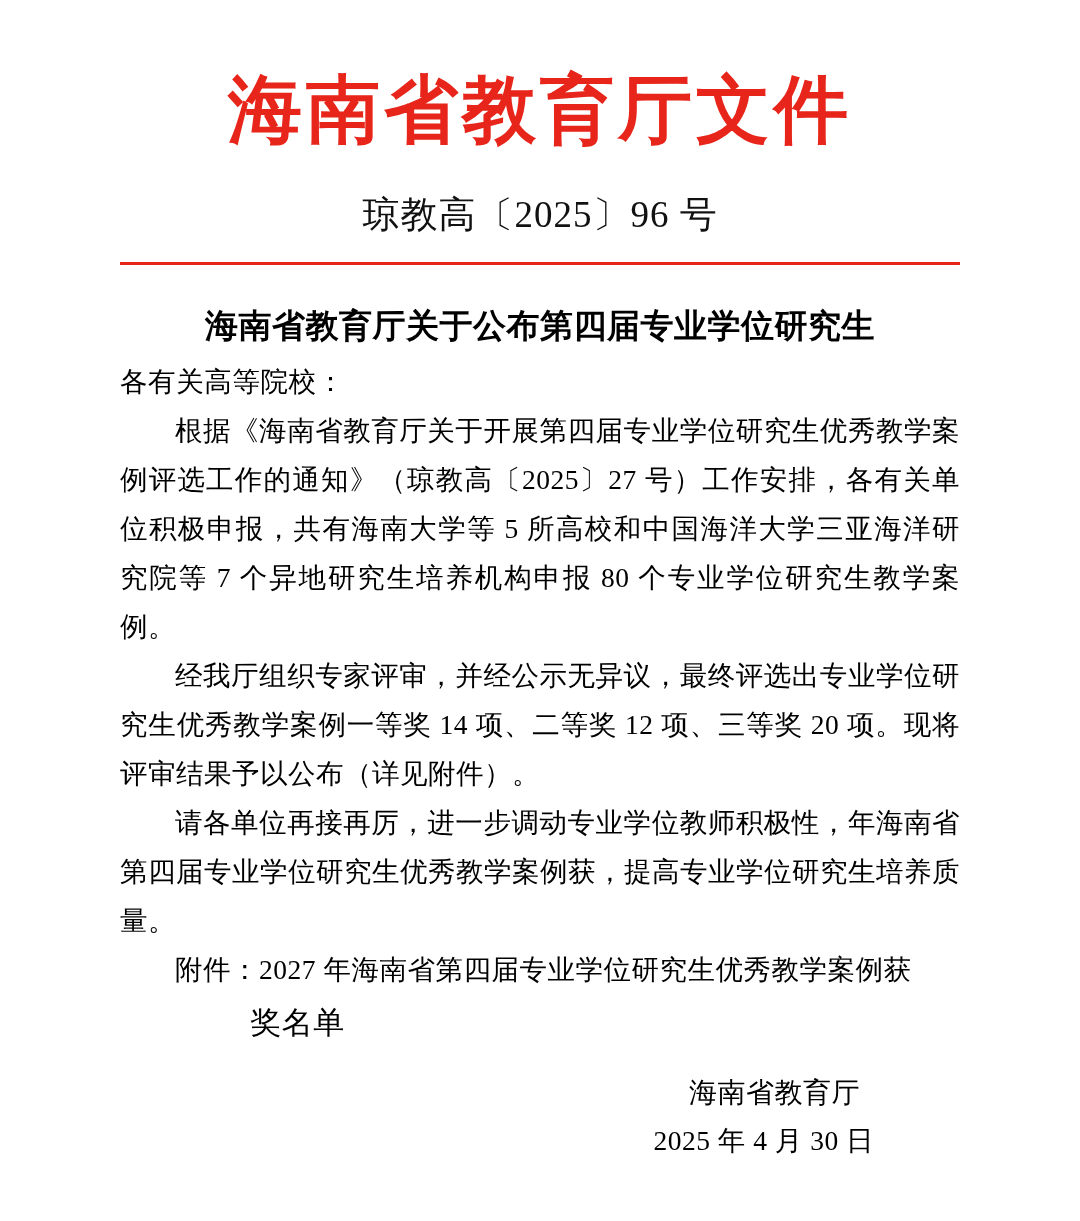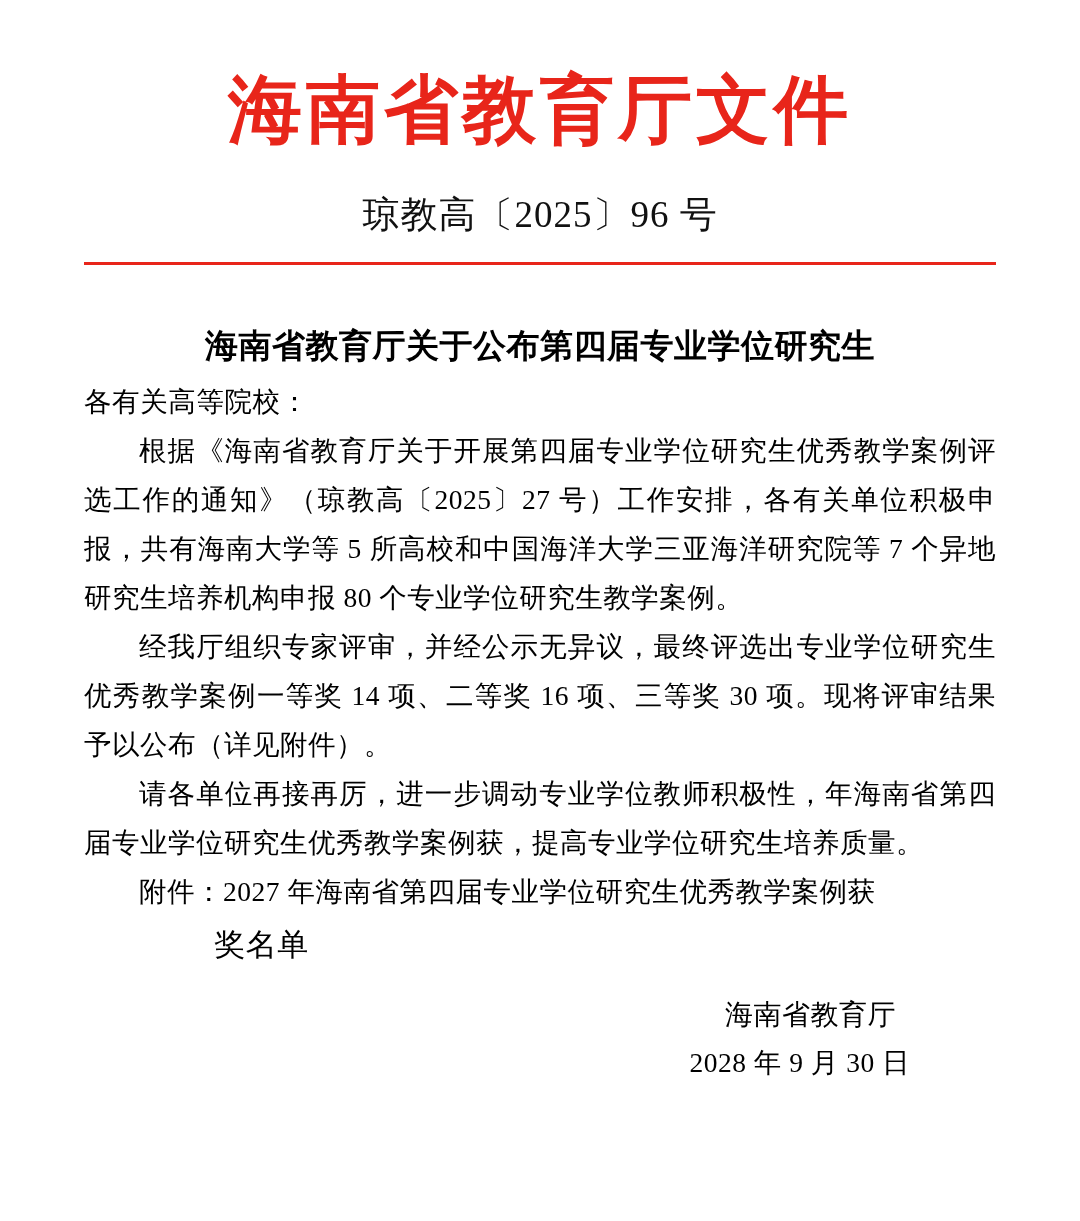--- a/index.html
+++ b/index.html
@@ -11,21 +11,21 @@
     width: 1080px;
     height: 1221px;
     font-family: "Liberation Serif", "DejaVu Serif", serif;
     color: #000000;
     overflow: hidden;
   }
   .page {
     width: 1080px;
     height: 862px;
     box-sizing: border-box;
-    padding: 0 84px;
+    padding: 0 120px;
     position: relative;
   }
   .doc-title {
     text-align: center;
     color: #e8251a;
     font-family: "DejaVu Sans", "Liberation Sans", sans-serif;
     font-weight: bold;
     font-size: 74px;
     letter-spacing: 4px;
     line-height: 1;
@@ -44,21 +44,21 @@
     border-top: 3px solid #e8251a;
     margin: 22px 0 0 0;
     height: 0;
   }
   .main-title {
     text-align: center;
     font-family: "DejaVu Sans", "Liberation Sans", sans-serif;
     font-weight: bold;
     font-size: 33px;
     line-height: 1.62;
-    margin-top: 54px;
+    margin-top: 34px;
     color: #000;
     letter-spacing: 0.5px;
   }
   .salutation {
     font-size: 27.5px;
     line-height: 1.78;
     margin-top: 6px;
     letter-spacing: 0.6px;
   }
   p.body-para {
@@ -112,22 +112,22 @@
 
   <hr class="red-rule">
 
   <div class="main-title">
     <div>海南省教育厅关于公布第四届专业学位研究生</div>
   </div>
 
   <div class="salutation">各有关高等院校：</div>
 
   <p class="body-para">根据《海南省教育厅关于开展第四届专业学位研究生优秀教学案例评选工作的通知》（琼教高〔2025〕27 号）工作安排，各有关单位积极申报，共有海南大学等 5 所高校和中国海洋大学三亚海洋研究院等 7 个异地研究生培养机构申报 80 个专业学位研究生教学案例。</p>
-  <p class="body-para">经我厅组织专家评审，并经公示无异议，最终评选出专业学位研究生优秀教学案例一等奖 14 项、二等奖 16 项、三等奖 30 项。现将评审结果予以公布（详见附件）。</p>
+  <p class="body-para">经我厅组织专家评审，并经公示无异议，最终评选出专业学位研究生优秀教学案例一等奖 14 项、二等奖 12 项、三等奖 20 项。现将评审结果予以公布（详见附件）。</p>
   <p class="body-para">请各单位再接再厉，进一步调动专业学位教师积极性，年海南省第四届专业学位研究生优秀教学案例获，提高专业学位研究生培养质量。</p>
 
   <p class="attach-para">附件：2027 年海南省第四届专业学位研究生优秀教学案例获</p>
   <p class="attach-cont">奖名单</p>
 
   <div class="signature">海南省教育厅</div>
-  <div class="sign-date">2028 年 9 月 30 日</div>
+  <div class="sign-date">2025 年 4 月 30 日</div>
 
 </div>
 
 </body></html>

